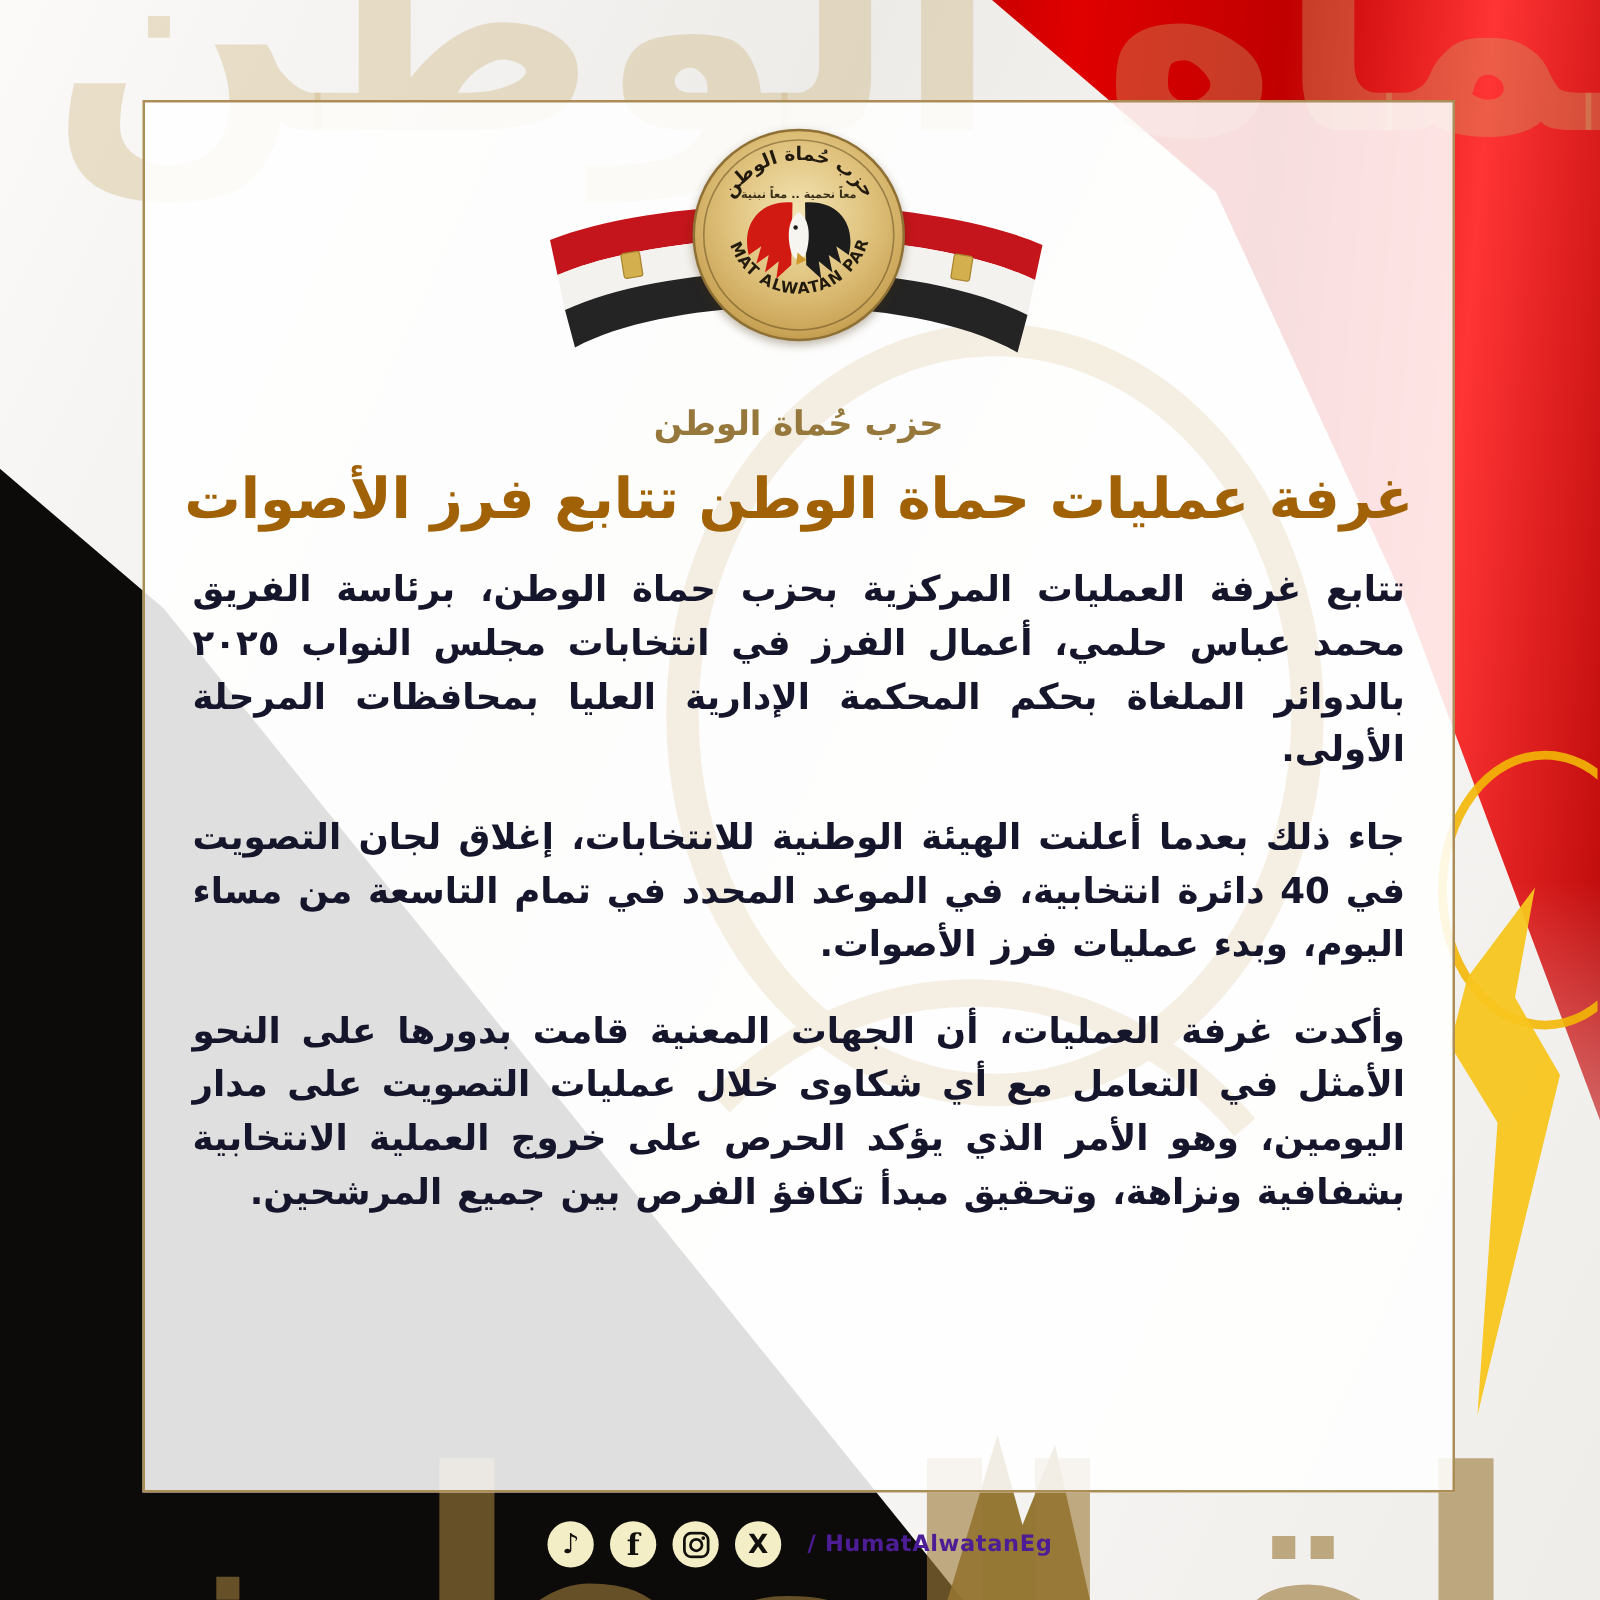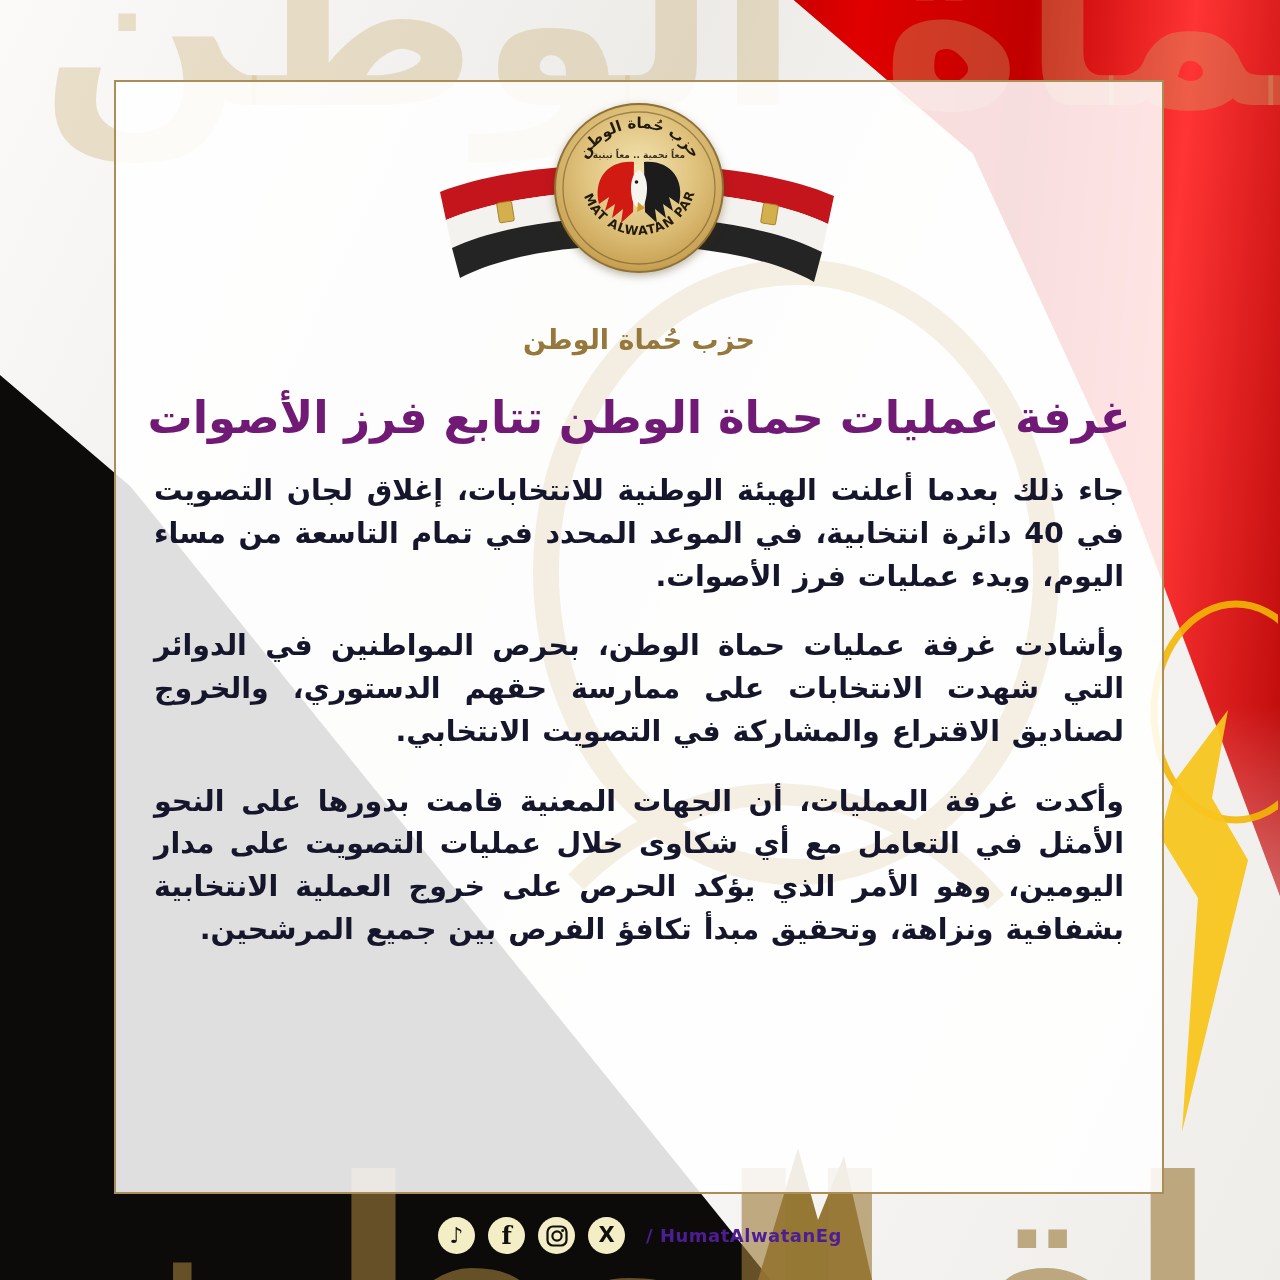--- a/index.html
+++ b/index.html
@@ -47,22 +47,22 @@
   
   .logo-block{position:relative;height:212px;padding-top:26px;}
   .ribbon{position:absolute;left:50%;top:58px;transform:translateX(-50%);}
   .seal{position:absolute;left:50%;top:20px;transform:translateX(-50%);
         filter:drop-shadow(0 3px 4px rgba(70,50,10,.35));}
   .caption{
     text-align:center;direction:rtl;font-weight:bold;font-size:27px;color:#96783c;
     margin-top:4px;
   }
   .title{
-    text-align:center;direction:rtl;font-weight:bold;color:#701a75;
-    font-size:45px;line-height:1.0;margin-top:40px;
+    text-align:center;direction:rtl;font-weight:bold;color:#a16207;
+    font-size:45px;line-height:1.0;margin-top:21px;
   }
   .title .t2{margin-top:28px;font-size:43px;}
   .paras{padding:30px 38px 0 38px;}
   .paras p{
     direction:rtl;text-align:justify;margin:0 0 27px 0;
     font-weight:bold;font-size:28.5px;line-height:1.5;color:#15152b;
     word-spacing:2px;
   }
   
   .footer{
@@ -147,22 +147,22 @@
       </svg>
     </div>
 
     <div class="caption" dir="rtl">حزب حُماة الوطن</div>
 
     <div class="title">
       <div class="t1" dir="rtl">غرفة عمليات حماة الوطن تتابع فرز الأصوات</div>
     </div>
 
     <div class="paras">
+      <p dir="rtl">تتابع غرفة العمليات المركزية بحزب حماة الوطن، برئاسة الفريق محمد عباس حلمي، أعمال الفرز في انتخابات مجلس النواب ٢٠٢٥ بالدوائر الملغاة بحكم المحكمة الإدارية العليا بمحافظات المرحلة الأولى.</p>
       <p dir="rtl">جاء ذلك بعدما أعلنت الهيئة الوطنية للانتخابات، إغلاق لجان التصويت في 40 دائرة انتخابية، في الموعد المحدد في تمام التاسعة من مساء اليوم، وبدء عمليات فرز الأصوات.</p>
-      <p dir="rtl">وأشادت غرفة عمليات حماة الوطن، بحرص المواطنين في الدوائر التي شهدت الانتخابات على ممارسة حقهم الدستوري، والخروج لصناديق الاقتراع والمشاركة في التصويت الانتخابي.</p>
       <p dir="rtl">وأكدت غرفة العمليات، أن الجهات المعنية قامت بدورها على النحو الأمثل في التعامل مع أي شكاوى خلال عمليات التصويت على مدار اليومين، وهو الأمر الذي يؤكد الحرص على خروج العملية الانتخابية بشفافية ونزاهة، وتحقيق مبدأ تكافؤ الفرص بين جميع المرشحين.</p>
     </div>
   </div>
 </div>
 
 <div class="abs footer">
   <span class="sicon">
       <span>♪</span>
     </span>
   <span class="sicon">

